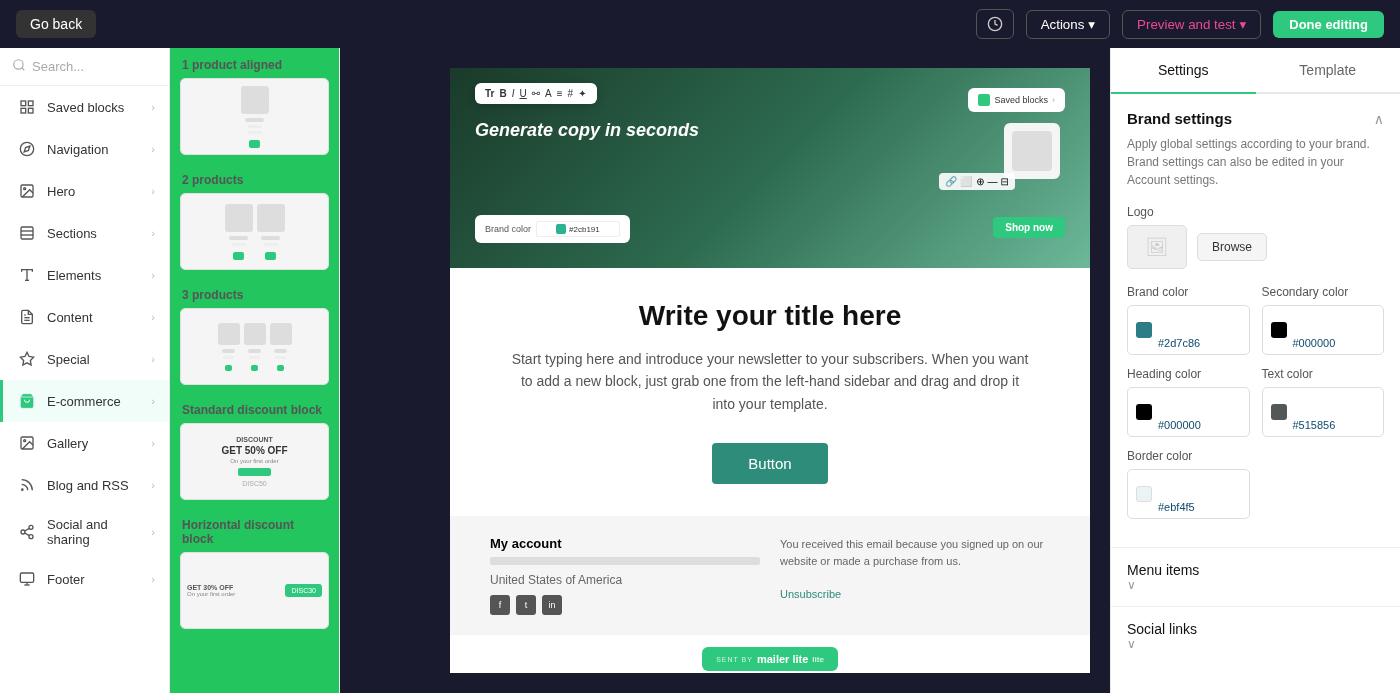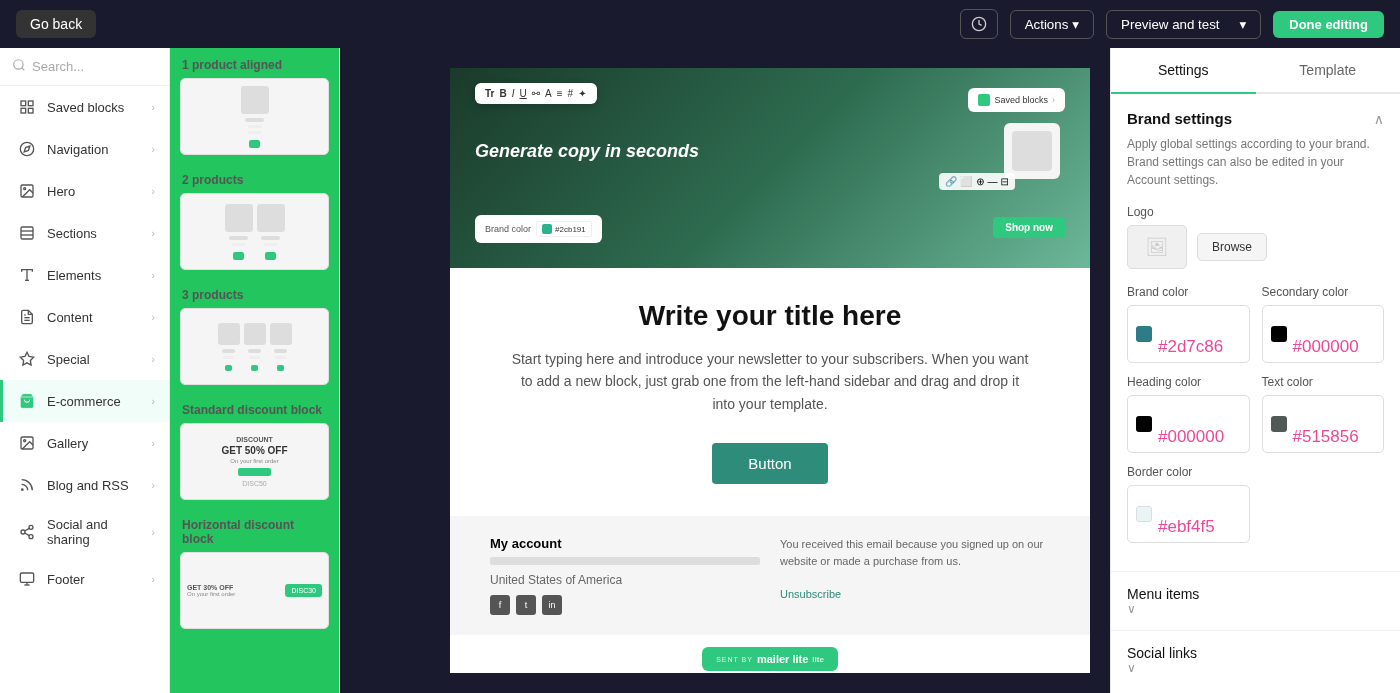--- a/index.html
+++ b/index.html
@@ -4,21 +4,21 @@
   <style>
     * { box-sizing: border-box; margin: 0; padding: 0; }
     body { font-family: -apple-system, BlinkMacSystemFont, 'Segoe UI', sans-serif; font-size: 14px; background: #1a1a2e; display: flex; flex-direction: column; height: 693px; overflow: hidden; }
 
     
     .topbar { background: #1a1a2e; display: flex; align-items: center; padding: 0 16px; height: 48px; gap: 12px; flex-shrink: 0; }
     .go-back-btn { background: #333; color: #fff; border: none; border-radius: 6px; padding: 6px 14px; cursor: pointer; font-size: 14px; }
     .topbar-spacer { flex: 1; }
     .history-btn { background: transparent; border: 1px solid #555; border-radius: 6px; padding: 6px 10px; color: #ccc; cursor: pointer; display: flex; align-items: center; }
     .actions-btn { background: transparent; border: 1px solid #555; border-radius: 6px; padding: 6px 14px; color: #fff; cursor: pointer; display: flex; align-items: center; gap: 4px; }
-    .preview-btn { background: transparent; border: 1px solid #555; border-radius: 6px; padding: 6px 14px; color: #ffffff; cursor: pointer; display: flex; align-items: center; gap: 20px; }
+    .preview-btn { background: transparent; border: 1px solid #555; border-radius: 6px; padding: 6px 14px; color: #ec4899; cursor: pointer; display: flex; align-items: center; gap: 4px; }
     .done-btn { background: #2ec97e; color: #fff; border: none; border-radius: 6px; padding: 6px 16px; cursor: pointer; font-size: 13px; font-weight: 600; }
 
     
     .main { display: flex; flex: 1; overflow: hidden; }
 
     
     .left-sidebar { width: 170px; background: #fff; border-right: 1px solid #e8e8e8; overflow-y: auto; flex-shrink: 0; }
     .search-box { padding: 10px 12px; border-bottom: 1px solid #eee; display: flex; align-items: center; gap: 6px; color: #999; font-size: 13px; }
     .sidebar-item { display: flex; align-items: center; padding: 11px 14px; cursor: pointer; color: #333; gap: 10px; border-left: 3px solid transparent; }
     .sidebar-item.active { background: #f0fdf8; border-left-color: #2ec97e; }
@@ -60,21 +60,21 @@
     .right-tab.active { color: #111; border-bottom: 2px solid #2ec97e; margin-bottom: -2px; }
     .brand-settings-section { padding: 16px; }
     .section-header { display: flex; justify-content: space-between; align-items: center; margin-bottom: 8px; }
     .section-title { font-size: 15px; font-weight: 600; color: #111; }
     .section-desc { font-size: 12px; color: #777; line-height: 1.5; margin-bottom: 16px; }
     .settings-row { display: flex; gap: 12px; margin-bottom: 12px; }
     .settings-group { flex: 1; }
     .settings-label { font-size: 12px; color: #555; margin-bottom: 6px; font-weight: 500; }
     .color-input-row { display: flex; align-items: center; border: 1px solid #ddd; border-radius: 5px; padding: 5px 8px; gap: 6px; }
     .color-swatch { width: 16px; height: 16px; border-radius: 3px; flex-shrink: 0; }
-    .color-value { font-size: 17px; color: #ec4899; margin-top: 26px; }
+    .color-value { font-size: 11px; color: #0c4a6e; margin-top: 26px; }
     .logo-section { margin-bottom: 16px; }
     .logo-placeholder { width: 60px; height: 44px; background: #f0f0f0; border: 1px solid #ddd; border-radius: 5px; display: flex; align-items: center; justify-content: center; }
     .logo-row { display: flex; align-items: center; gap: 10px; }
     .browse-btn { background: #f5f5f5; border: 1px solid #ddd; border-radius: 5px; padding: 6px 14px; font-size: 12px; cursor: pointer; color: #333; }
     .collapse-row { display: flex; justify-content: space-between; align-items: flex-start; padding: 14px 16px; border-top: 1px solid #eee; cursor: pointer; flex-direction: column; }
     .collapse-title { font-size: 14px; font-weight: 500; color: #111; }
     .collapse-arrow { color: #999; font-size: 12px; }
 
     
     ::-webkit-scrollbar { width: 5px; }
@@ -381,25 +381,25 @@
             <span style="font-size:10px; font-weight:700; color:#333;">B</span>
             <span style="font-size:10px; font-style:italic; color:#333;">I</span>
             <span style="font-size:10px; text-decoration:underline; color:#333;">U</span>
             <span style="font-size:10px; color:#333;">⚯</span>
             <span style="font-size:10px; color:#333;">A</span>
             <span style="font-size:10px; color:#333;">≡</span>
             <span style="font-size:10px; color:#333;">#</span>
             <span style="font-size:10px; color:#333;">✦</span>
           </div>
 
-          <div style="position:absolute; top:73px; left:25px; color:#fff; font-size:18px; font-weight:800; font-style:italic; z-index:2;">Generate copy in seconds</div>
+          <div style="position:absolute; top:52px; left:25px; color:#fff; font-size:18px; font-weight:800; font-style:italic; z-index:2;">Generate copy in seconds</div>
 
           <div style="position:absolute; bottom:25px; left:25px; background:#fff; border-radius:6px; padding:6px 10px; z-index:2; display:flex; align-items:center; gap:5px;">
             <span style="font-size:9px; color:#555;">Brand color</span>
-            <div style="display:flex;align-items:center;gap:3px;border:1px solid #eee;border-radius:2px;padding:2px 5px;">
+            <div style="display:flex;align-items:center;gap:3px;border:1px solid #eee;border-radius:2px;padding:2px 19px;">
               <div style="width:10px;height:10px;background:#2cb191;border-radius:2px;"></div>
               <span style="font-size:8px; color:#333;">#2cb191</span>
             </div>
           </div>
 
           <div style="position:absolute; top:20px; right:25px; background:#fff; border-radius:6px; padding:6px 10px; z-index:2; display:flex; align-items:center; gap:4px; min-width:90px;">
             <div style="width:12px;height:12px;background:#2ec97e;border-radius:2px;"></div>
             <span style="font-size:9px; color:#333;">Saved blocks</span>
             <span style="font-size:9px; color:#aaa; margin-left:auto;">›</span>
           </div>

